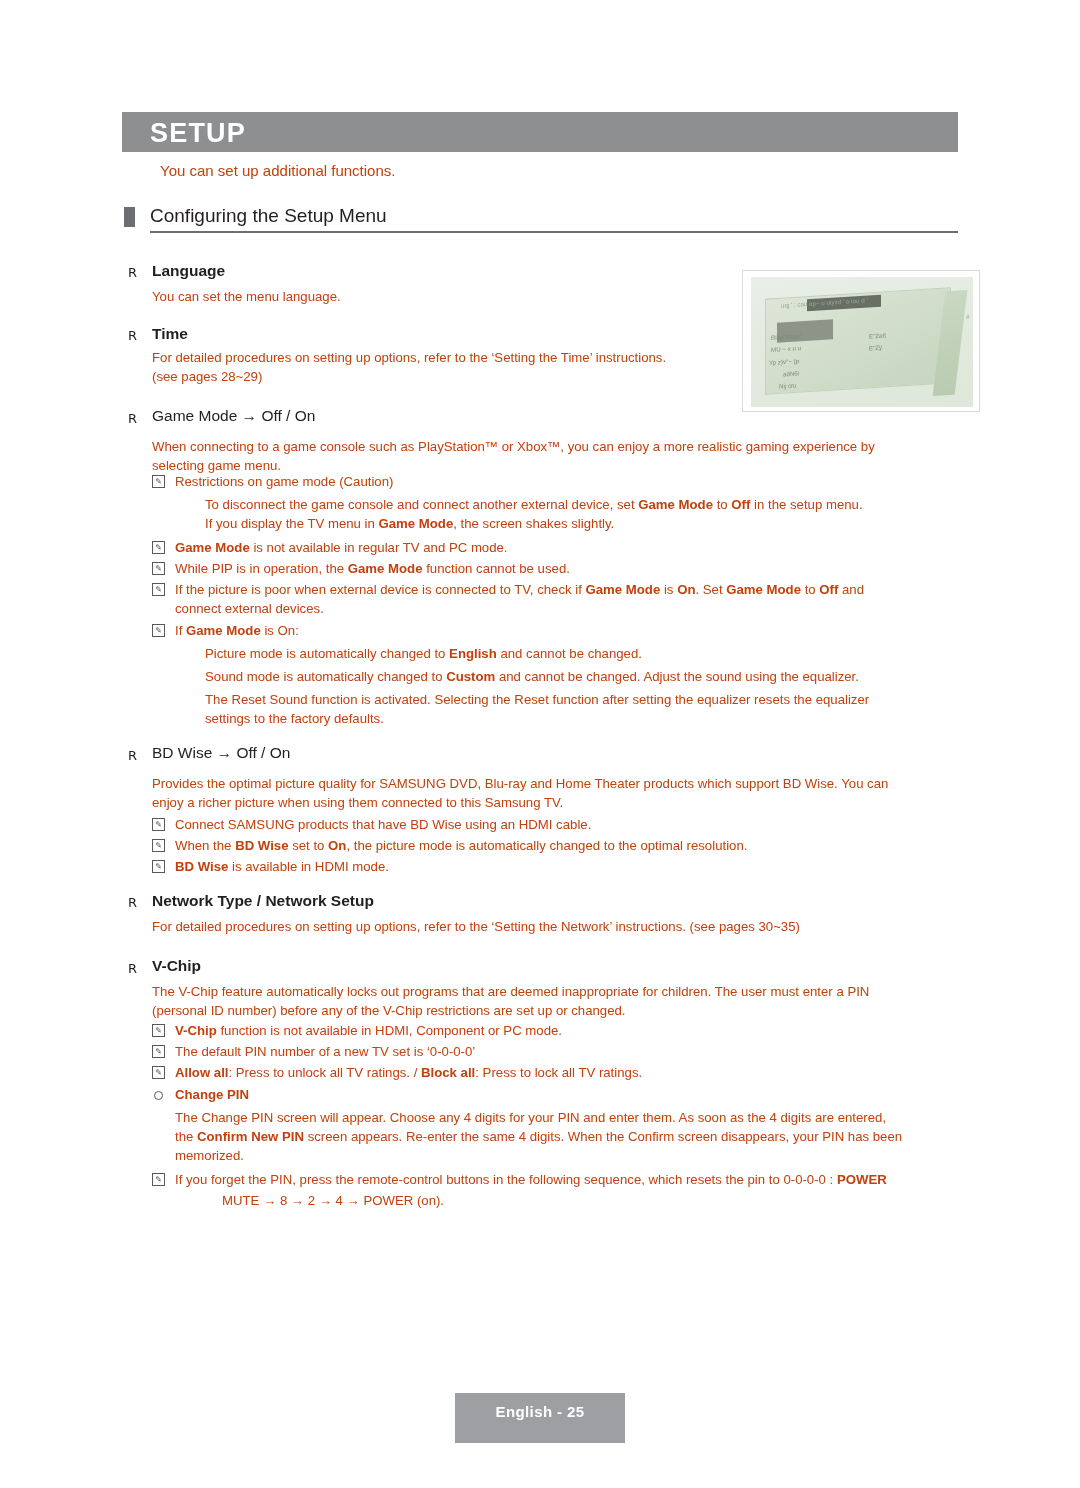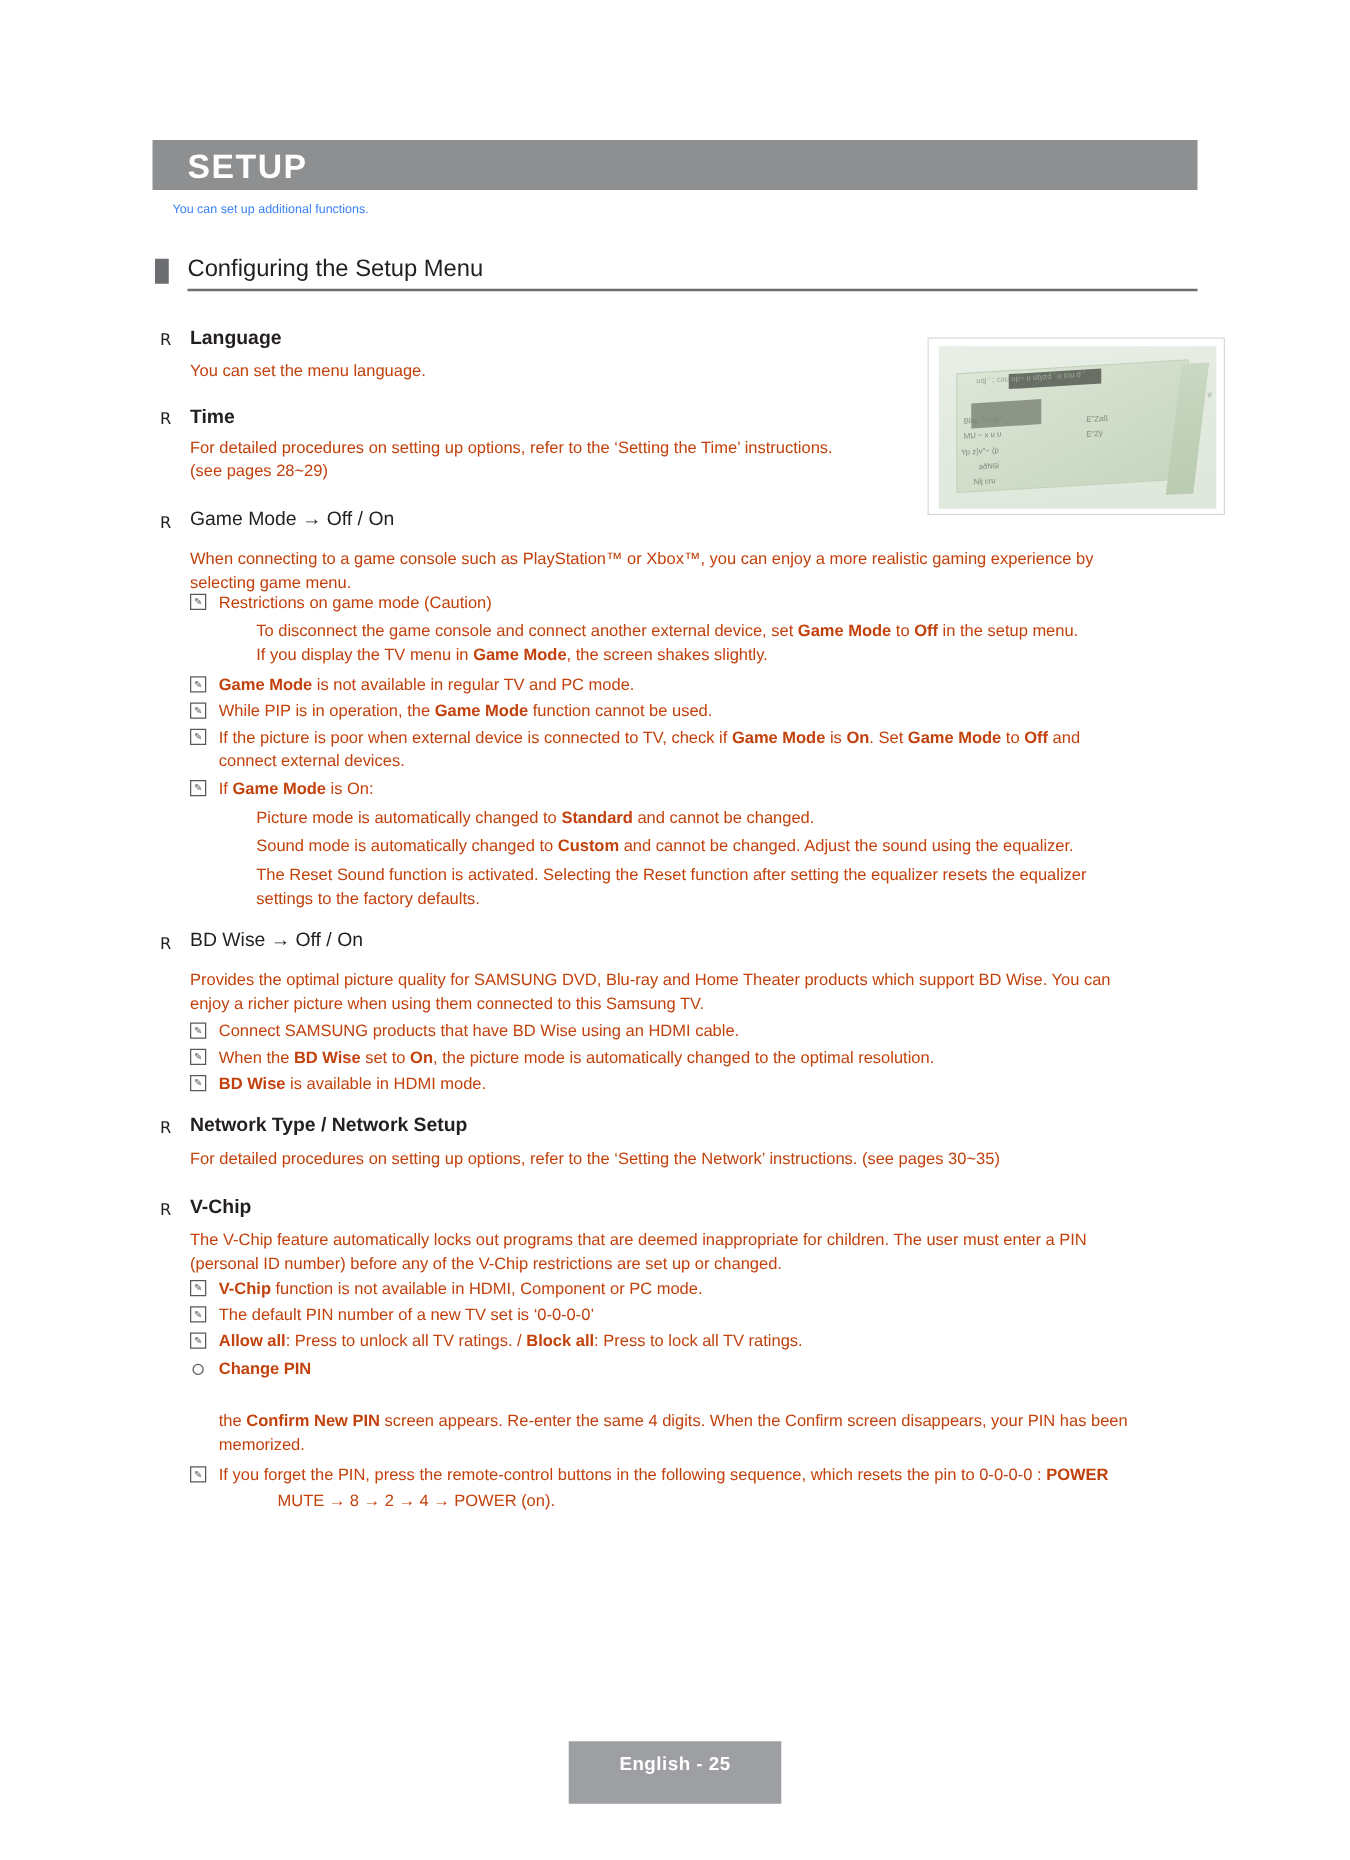--- a/index.html
+++ b/index.html
@@ -29,23 +29,23 @@
     position: absolute;
     left: 150px; top: 117px;
     font-size: 27px;
     font-weight: bold;
     letter-spacing: 1.2px;
     color: #ffffff;
     line-height: 32px;
   }
   .header-sub {
     position: absolute;
-    left: 138px; top: 162px;
-    font-size: 10px;
-    color: #3b82f6;
+    left: 160px; top: 162px;
+    font-size: 15px;
+    color: #c2410c;
   }
 
   
   .sec-rule {
     position: absolute;
     left: 150px; top: 231px;
     width: 808px; height: 2px;
     background: #6d6e71;
   }
   .sec-marker {
@@ -245,21 +245,21 @@
   <div class="tx" style="left:175px; top:581px; width:790px;">
     <span>If the picture is poor when external device is connected to TV, check if </span><b>Game Mode</b><span> is </span><b>On</b><span>. Set </span><b>Game Mode</b><span> to </span><b>Off</b><span> and</span>
   </div>
   <div class="tx" style="left:175px; top:600px; width:790px;">connect external devices.</div>
 
   <div class="n-glyph" style="left:152px; top:624px;">✎</div>
   <div class="tx" style="left:175px; top:622px; width:790px;">
     <span>If </span><b>Game Mode</b><span> is On:</span>
   </div>
   <div class="tx" style="left:205px; top:645px; width:760px;">
-    <span>Picture mode is automatically changed to </span><b>Standard</b><span> and cannot be changed.</span>
+    <span>Picture mode is automatically changed to </span><b>English</b><span> and cannot be changed.</span>
   </div>
   <div class="tx" style="left:205px; top:668px; width:760px;">
     <span>Sound mode is automatically changed to </span><b>Custom</b><span> and cannot be changed. Adjust the sound using the equalizer.</span>
   </div>
   <div class="tx" style="left:205px; top:691px; width:760px;">The Reset Sound function is activated. Selecting the Reset function after setting the equalizer resets the equalizer</div>
   <div class="tx" style="left:205px; top:710px; width:760px;">settings to the factory defaults.</div>
 
   <div class="bullet-R" style="left:128px; top:748px;">R</div>
   <div class="h-item-light" style="left:152px; top:744px;">BD Wise → Off / On</div>
   <div class="tx" style="left:152px; top:775px; width:810px;">Provides the optimal picture quality for SAMSUNG DVD, Blu-ray and Home Theater products which support BD Wise. You can</div>
@@ -295,20 +295,21 @@
   <div class="n-glyph" style="left:152px; top:1045px;">✎</div>
   <div class="tx" style="left:175px; top:1043px; width:790px;">The default PIN number of a new TV set is ‘0-0-0-0’</div>
 
   <div class="n-glyph" style="left:152px; top:1066px;">✎</div>
   <div class="tx" style="left:175px; top:1064px; width:790px;">
     <b>Allow all</b><span>: Press to unlock all TV ratings. / </span><b>Block all</b><span>: Press to lock all TV ratings.</span>
   </div>
 
   <div class="o-glyph" style="left:154px; top:1091px;"></div>
   <div class="tx" style="left:175px; top:1086px; width:790px; font-weight:bold;">Change PIN</div>
+  <div class="tx" style="left:175px; top:1109px; width:790px;">The Change PIN screen will appear. Choose any 4 digits for your PIN and enter them. As soon as the 4 digits are entered,</div>
   <div class="tx" style="left:175px; top:1128px; width:790px;">
     <span>the </span><b>Confirm New PIN</b><span> screen appears. Re-enter the same 4 digits. When the Confirm screen disappears, your PIN has been</span>
   </div>
   <div class="tx" style="left:175px; top:1147px; width:790px;">memorized.</div>
 
   <div class="n-glyph" style="left:152px; top:1173px;">✎</div>
   <div class="tx" style="left:175px; top:1171px; width:790px;">
     <span>If you forget the PIN, press the remote-control buttons in the following sequence, which resets the pin to 0-0-0-0 : </span><b>POWER</b>
   </div>
   <div class="tx" style="left:222px; top:1192px; width:740px;">MUTE → 8 → 2 → 4 → POWER (on).</div>

